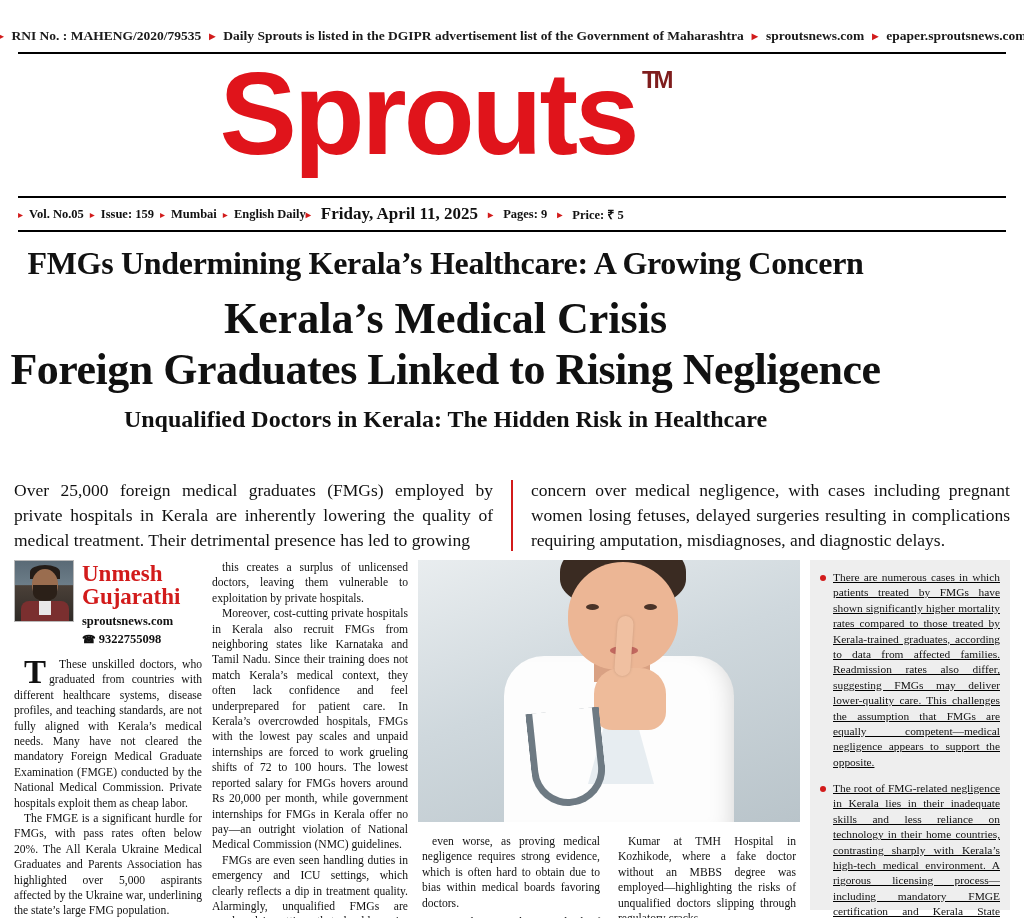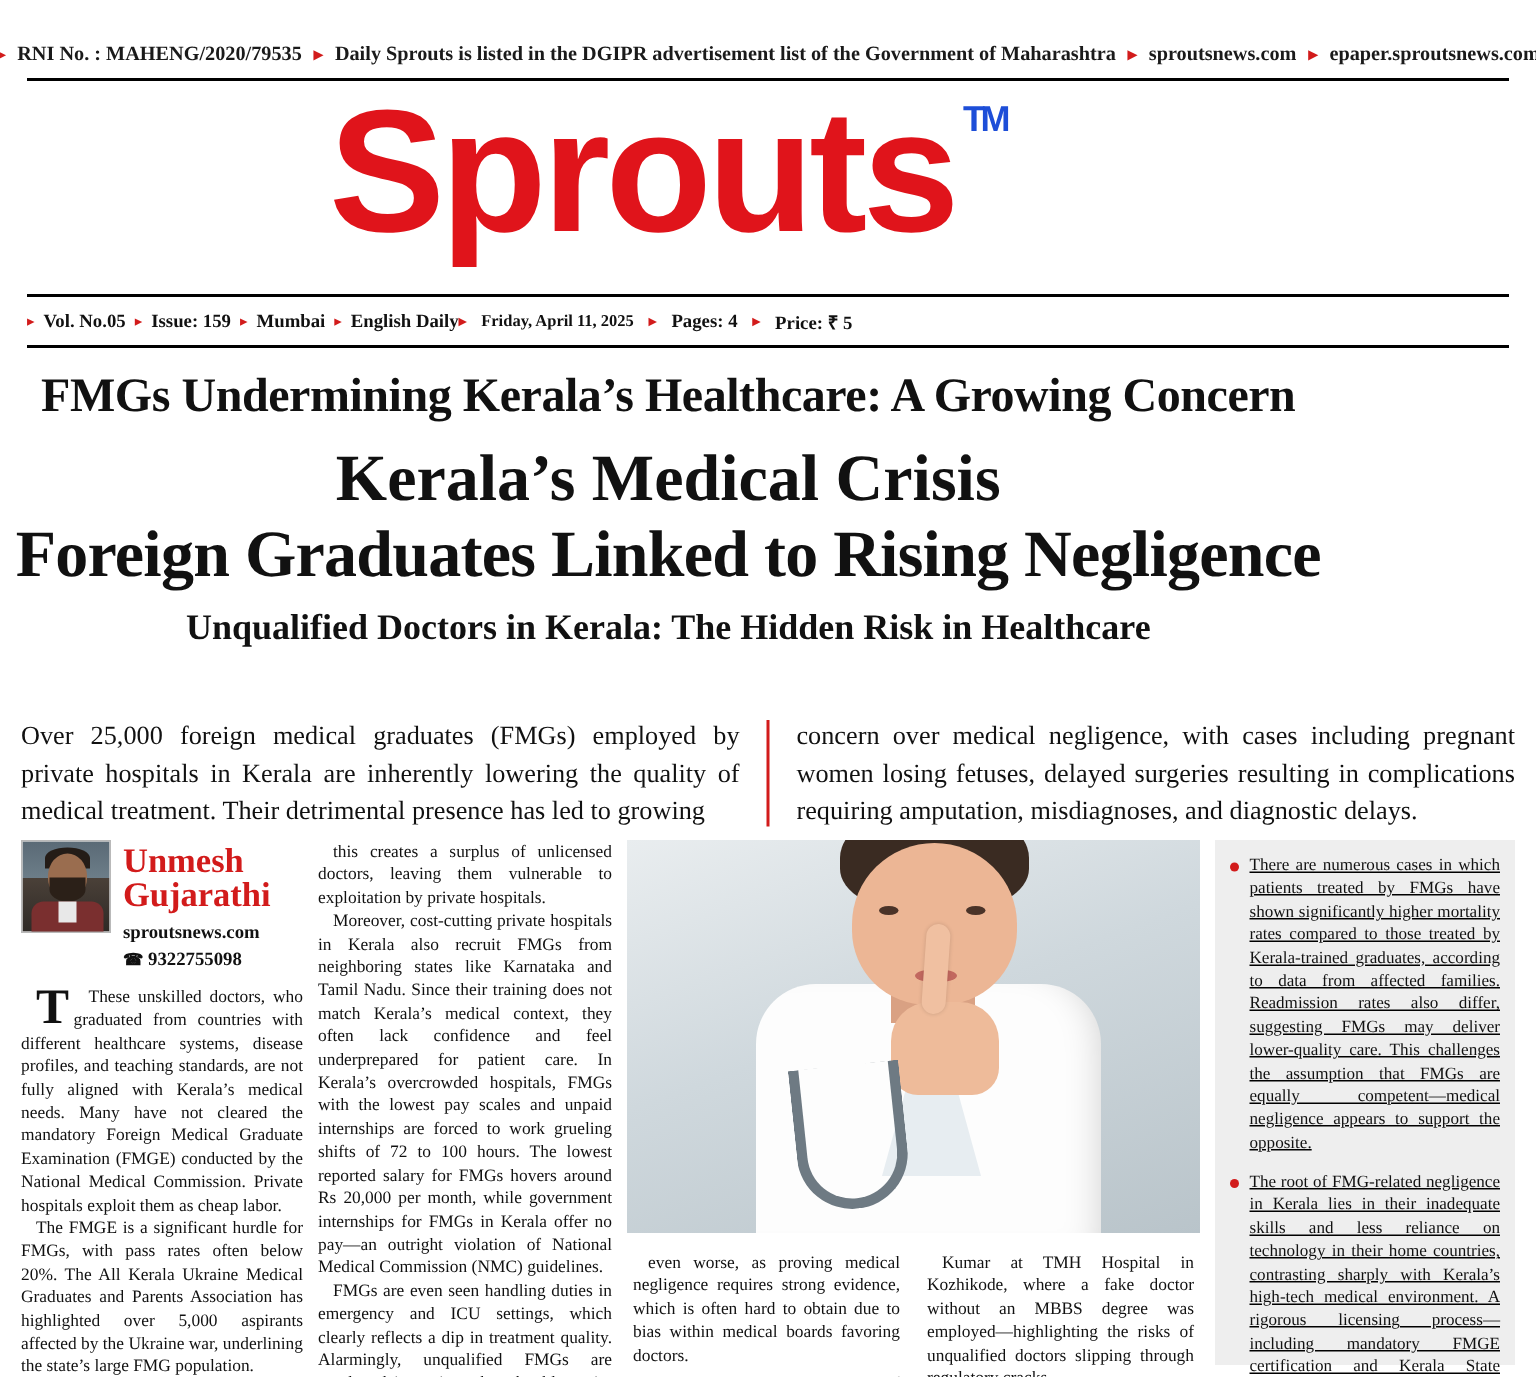--- a/index.html
+++ b/index.html
@@ -40,21 +40,21 @@
     font-weight: bold;
     font-size: 116px;
     letter-spacing: -3px;
     color: #e0141b;
     line-height: 1.0;
     display: inline-block;
     position: relative;
   }
   .masthead .tm {
     position: absolute; right: -34px; top: 12px;
-    font-size: 24px; font-weight: bold; color: #1d4ed8;
+    font-size: 24px; font-weight: bold; color: #7f1d1d;
     font-family: "Liberation Sans", sans-serif;
   }
   .rule-mid {
     position: absolute; left: 18px; top: 196px; width: 988px; height: 2px;
     background: #000;
   }
 
   
   .infobar {
     position: absolute; left: 18px; top: 200px; width: 988px; height: 28px;
@@ -63,21 +63,21 @@
   }
   .infobar .left { display: flex; align-items: center; gap: 6px; white-space: nowrap; }
   .infobar .left b { font-weight: bold; }
   .infobar .mid {
     flex: 1; text-align: center;
     font-size: 23px; font-weight: bold; letter-spacing: -0.2px;
   }
   .infobar .right { display: flex; align-items: center; gap: 10px; white-space: nowrap; font-weight: bold; }
   .red-caret { color: #d21b1b; font-size: 10px; }
   .sep { color: #d21b1b; font-size: 10px; }
-  .date { font-weight: bold; font-size: 11px; }
+  .date { font-weight: bold; font-size: 17px; }
   .rule-bot {
     position: absolute; left: 18px; top: 230px; width: 988px; height: 2px;
     background: #000;
   }
 
   
   .headlines { position: absolute; left: 0; top: 244px; width: 891px; text-align: center; }
   .hl-kicker {
     font-size: 32px; font-weight: bold; color: #111; letter-spacing: -0.3px;
     line-height: 1.2;
@@ -270,21 +270,21 @@
       <b>Issue: 159</b>
       <span class="sep">▸</span>
       <b>Mumbai</b>
       <span class="sep">▸</span>
       <b>English Daily</b>
     </span>
     <span class="right">
       <span class="red-caret">▸</span>
       <span class="date">Friday, April 11, 2025</span>
       <span class="sep">▸</span>
-      <span>Pages: 4</span>
+      <span>Pages: 9</span>
       <span class="sep">▸</span>
       <span>Price: ₹ 5</span>
     </span>
   </div>
   <div class="rule-bot"></div>
 
   <div class="headlines">
     <div class="hl-kicker">FMGs Undermining Kerala’s Healthcare: A Growing Concern</div>
     <div class="hl-main1">Kerala’s Medical Crisis</div>
     <div class="hl-main2">Foreign Graduates Linked to Rising Negligence</div>

